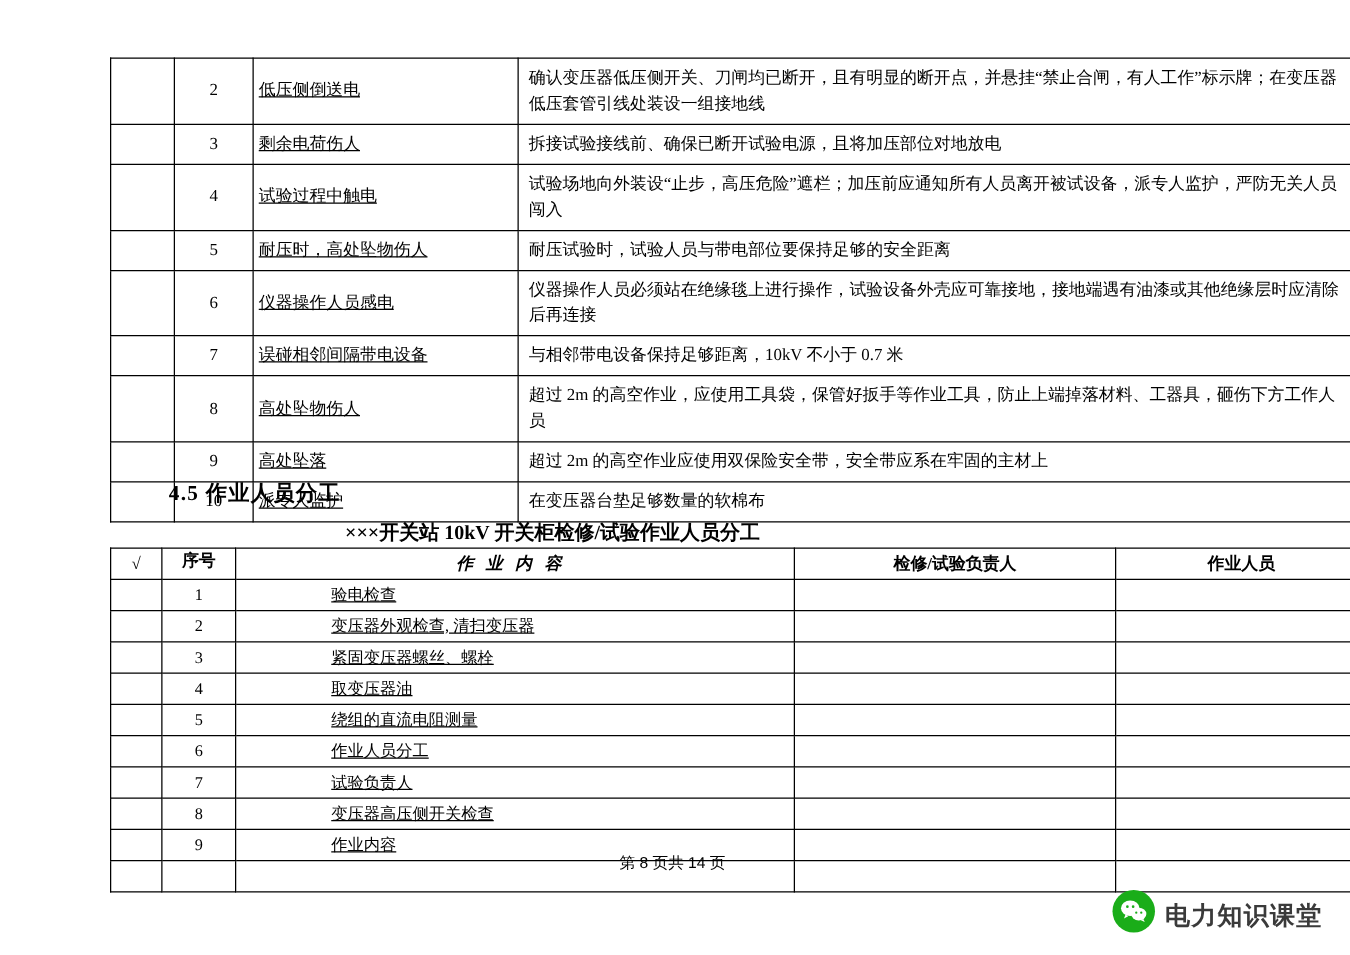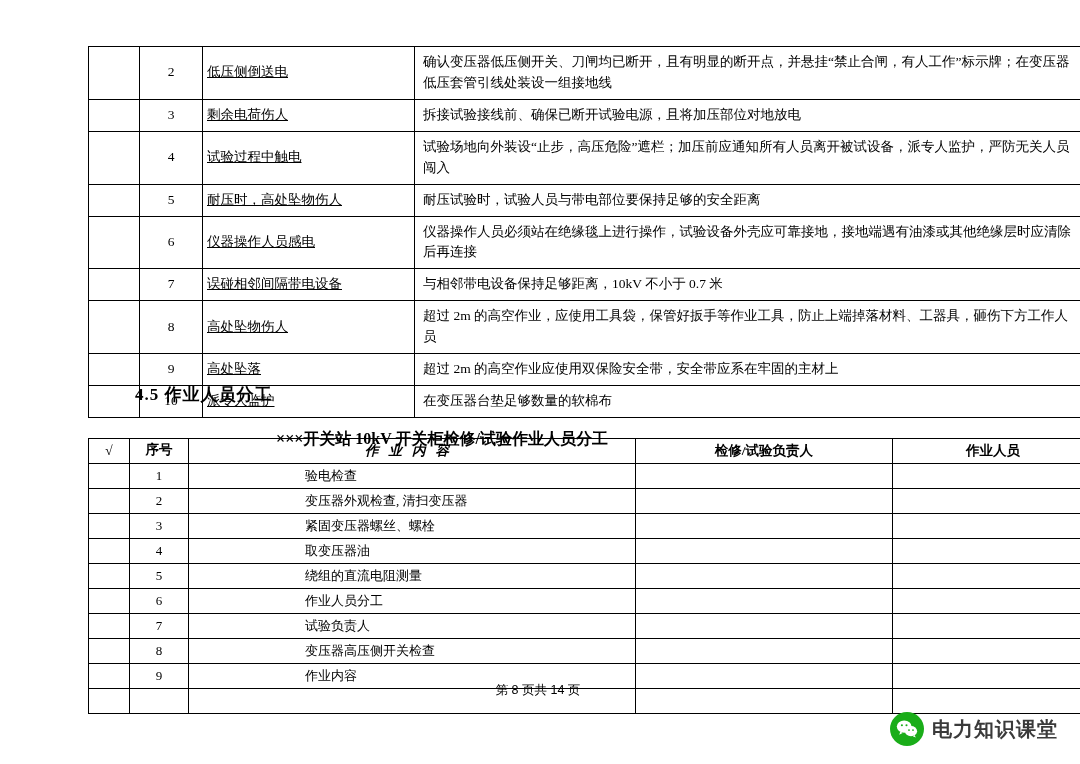--- a/index.html
+++ b/index.html
@@ -64,21 +64,21 @@
     font-size: 17px;
     font-weight: bold;
     letter-spacing: 1px;
     margin-left: 43px;
   }
 
   
   .sub-title {
     position: absolute;
     left: 0;
-    top: 429px;
+    top: 416px;
     width: 884px;
     text-align: center;
     font-size: 16px;
     font-weight: bold;
   }
 
   
   .division-table {
     position: absolute;
     left: 88px;
@@ -102,42 +102,42 @@
     font-size: 13.5px;
   }
   .division-table th.h-check { width: 28px; }
   .division-table th.h-no { width: 46px; font-family: Liberation Mono, monospace; }
   .division-table th.h-content { width: 434px; letter-spacing: 10px; font-style: italic; }
   .division-table th.h-resp { width: 244px; }
   .division-table th.h-worker { width: 188px; }
 
   .division-table td.c-check { text-align: center; }
   .division-table td.c-no { text-align: center; }
-  .division-table td.c-content { padding-left: 116px; }
+  .division-table td.c-content { padding-left: 76px; text-decoration: underline; }
   .division-table td.c-resp { }
   .division-table td.c-worker { }
 
   
   .footer {
     position: absolute;
     left: 0;
     top: 682px;
     width: 1076px;
     text-align: center;
     font-size: 12.5px;
     font-family: "Liberation Sans", sans-serif;
   }
 
   
   .watermark {
     position: absolute;
     right: 22px;
     bottom: 18px;
     display: flex;
-    align-items: center;
+    align-items: flex-end;
     gap: 8px;
   }
   .wm-circle {
     width: 34px;
     height: 34px;
     border-radius: 50%;
     background: #1aad19;
     display: flex;
     align-items: center;
     justify-content: center;

